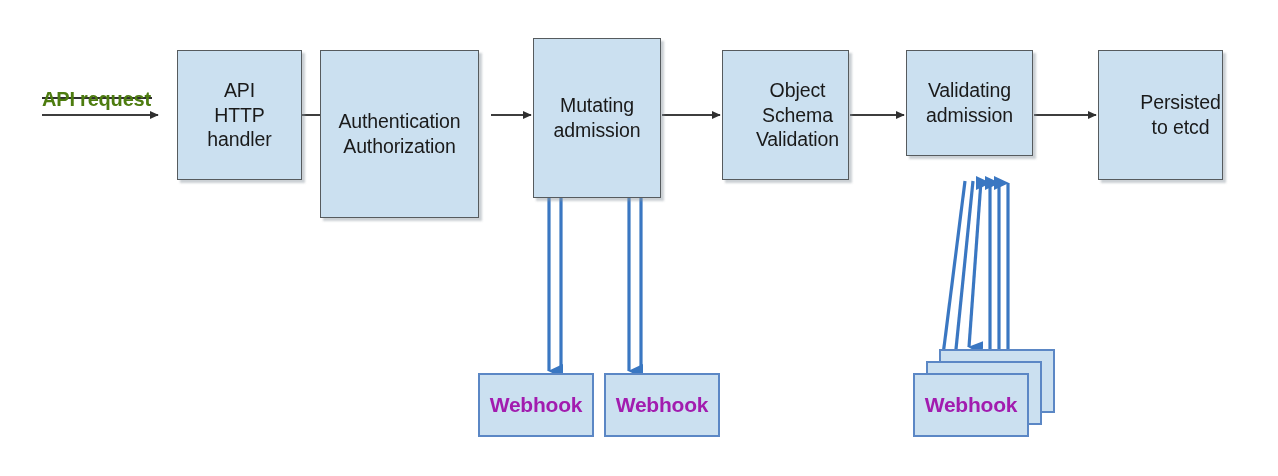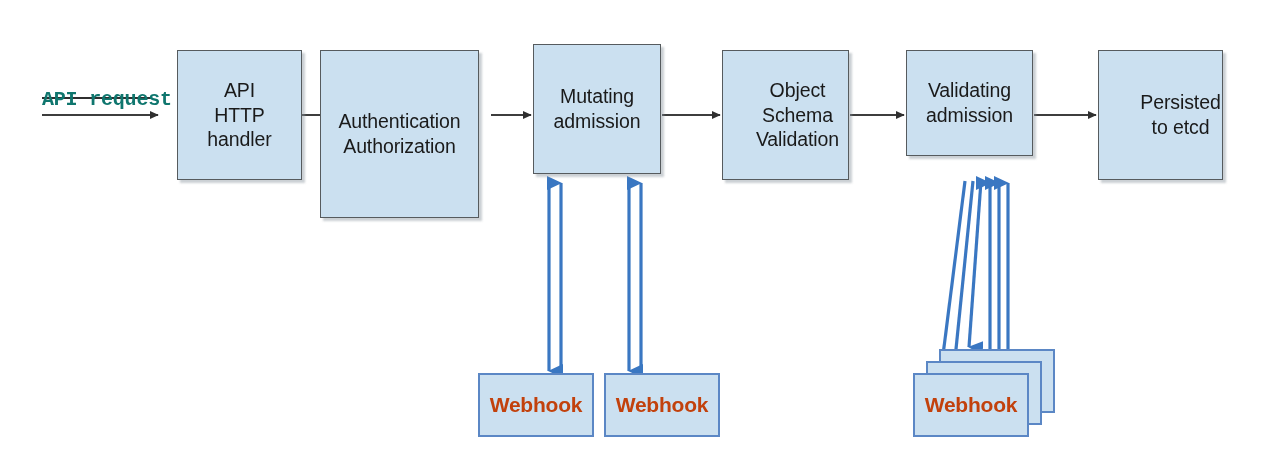--- a/index.html
+++ b/index.html
@@ -46,33 +46,33 @@
   }
   .hook-box {
     position: absolute;
     box-sizing: border-box;
     background: #cbe0f0;
     border: 2px solid #5b87c5;
     display: flex;
     align-items: center;
     justify-content: center;
     text-align: center;
-    color: #c2410c;
+    color: #a21caf;
     font-size: 21px;
     font-weight: bold;
     font-family: "Liberation Sans", sans-serif;
     letter-spacing: -0.2px;
   }
   .hook-box.empty { }
   .entry-label {
     position: absolute;
-    color: #0f766e;
+    color: #4d7c0f;
     font-size: 20px;
     font-weight: bold;
-    font-family: Liberation Mono, monospace;
+    font-family: Liberation Sans, sans-serif;
     white-space: nowrap;
     letter-spacing: -0.2px;
   }
 </style>
 </head>
 <body>
 
 <div id="canvas">
 
   <svg class="layer" viewBox="0 0 1278 476">
@@ -115,21 +115,21 @@
   <div id="stages-host">
       <div class="stage-box" style="left: 160px; top: 50px; width: 125px; height: 130px; margin-left: 17px;">
         <div class="lines">API
 HTTP
 handler</div>
       </div>
       <div class="stage-box" style="left: 320px; top: 50px; width: 159px; height: 168px;">
         <div class="lines">Authentication
 Authorization</div>
       </div>
-      <div class="stage-box" style="left: 533px; top: 44px; width: 128px; height: 130px;">
+      <div class="stage-box" style="left: 533px; top: 38px; width: 128px; height: 160px;">
         <div class="lines">Mutating
 admission</div>
       </div>
       <div class="stage-box" style="left: 722px; top: 50px; width: 127px; height: 130px; padding-left: 24px;">
         <div class="lines">Object
 Schema
 Validation</div>
       </div>
       <div class="stage-box" style="left: 906px; top: 50px; width: 127px; height: 106px;">
         <div class="lines">Validating

